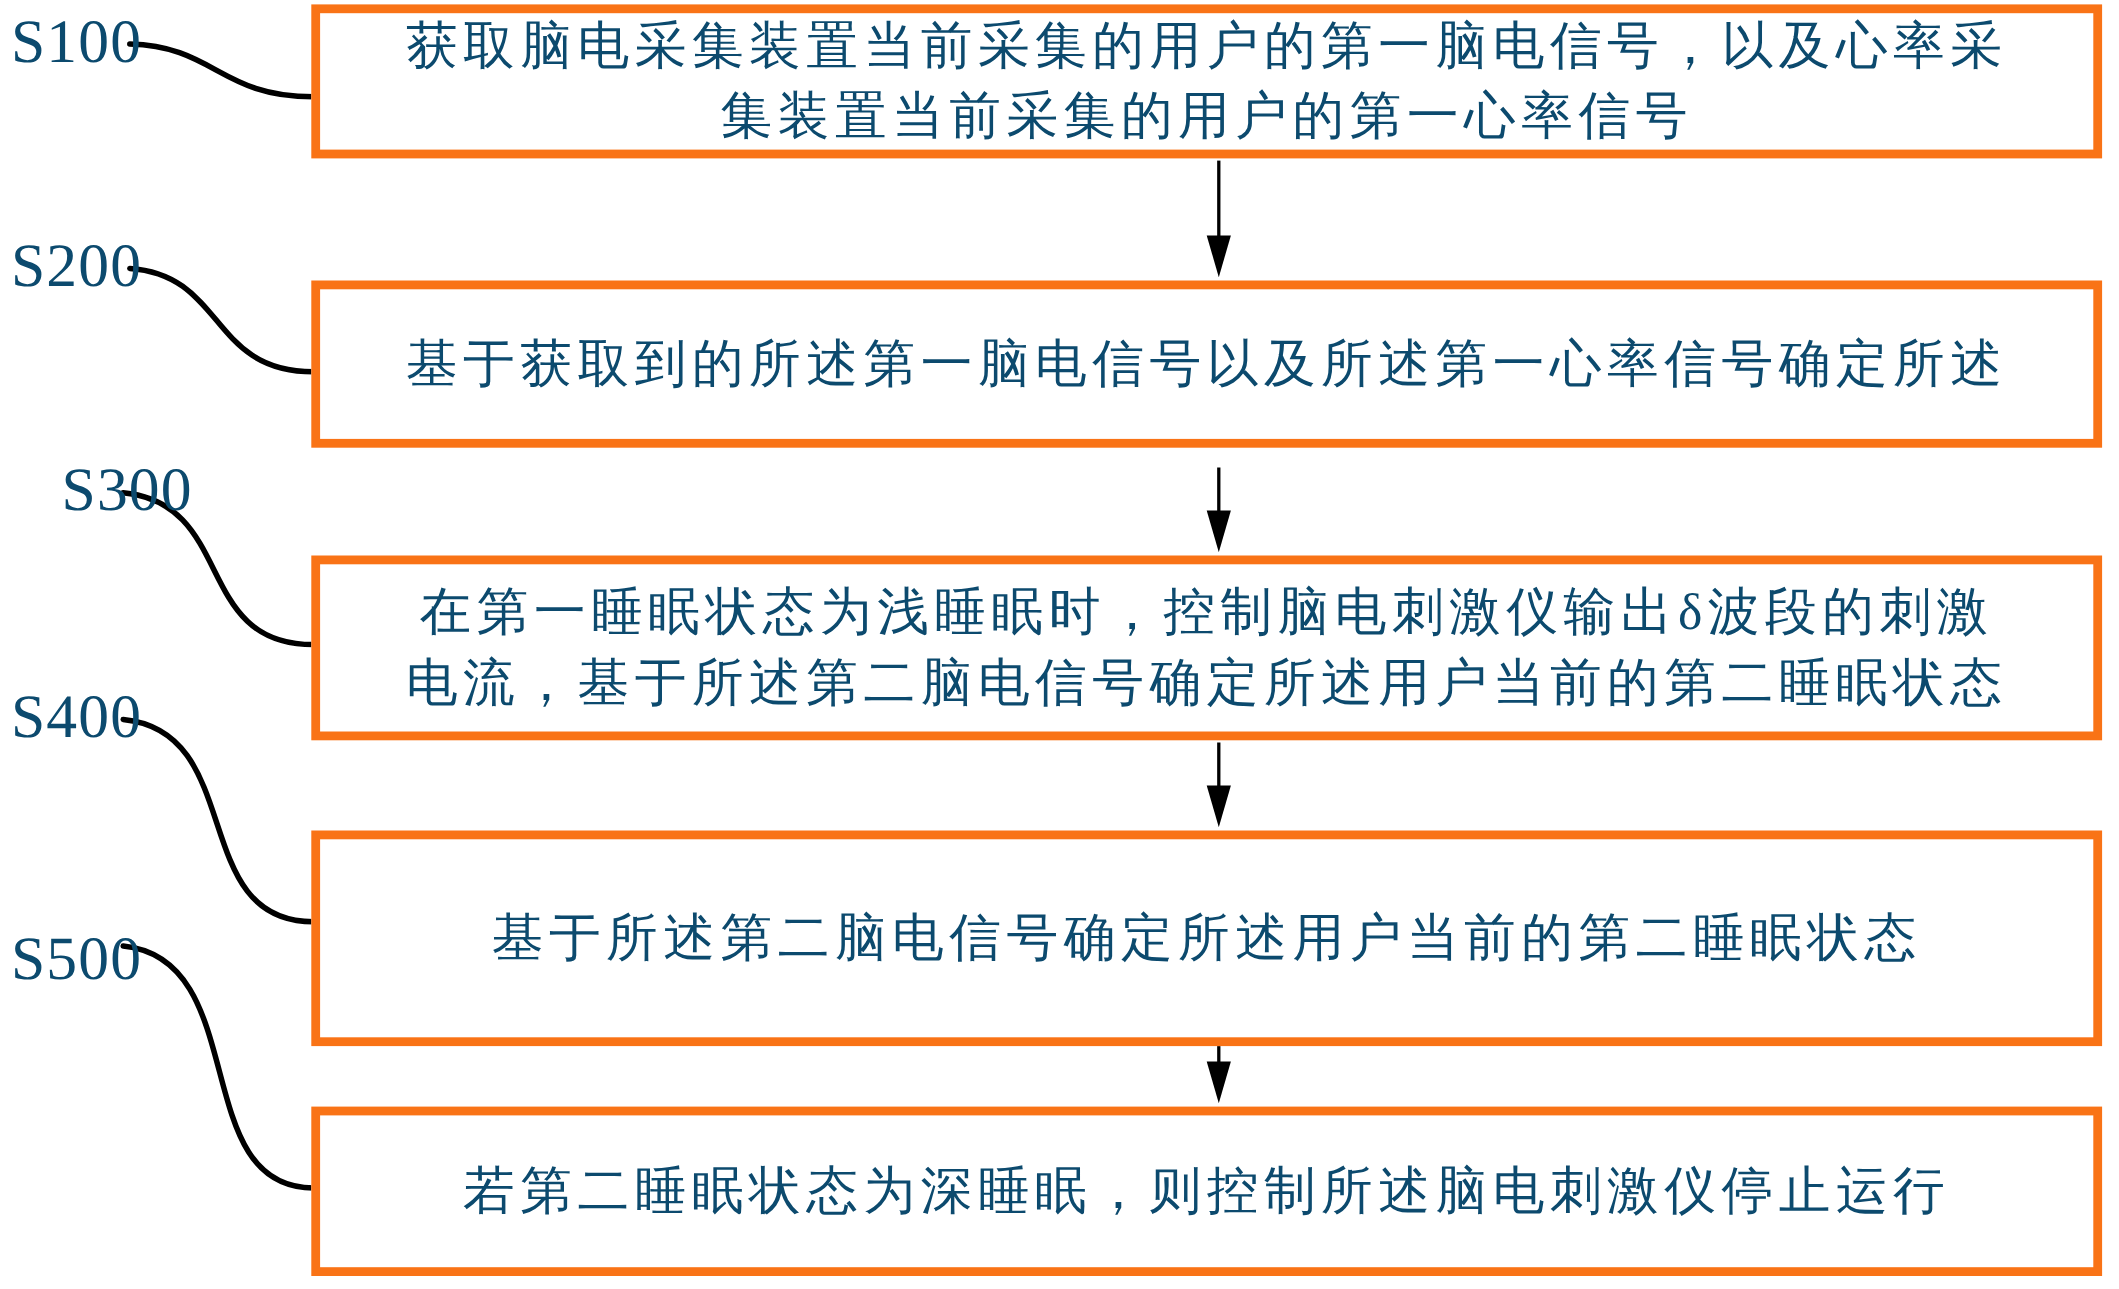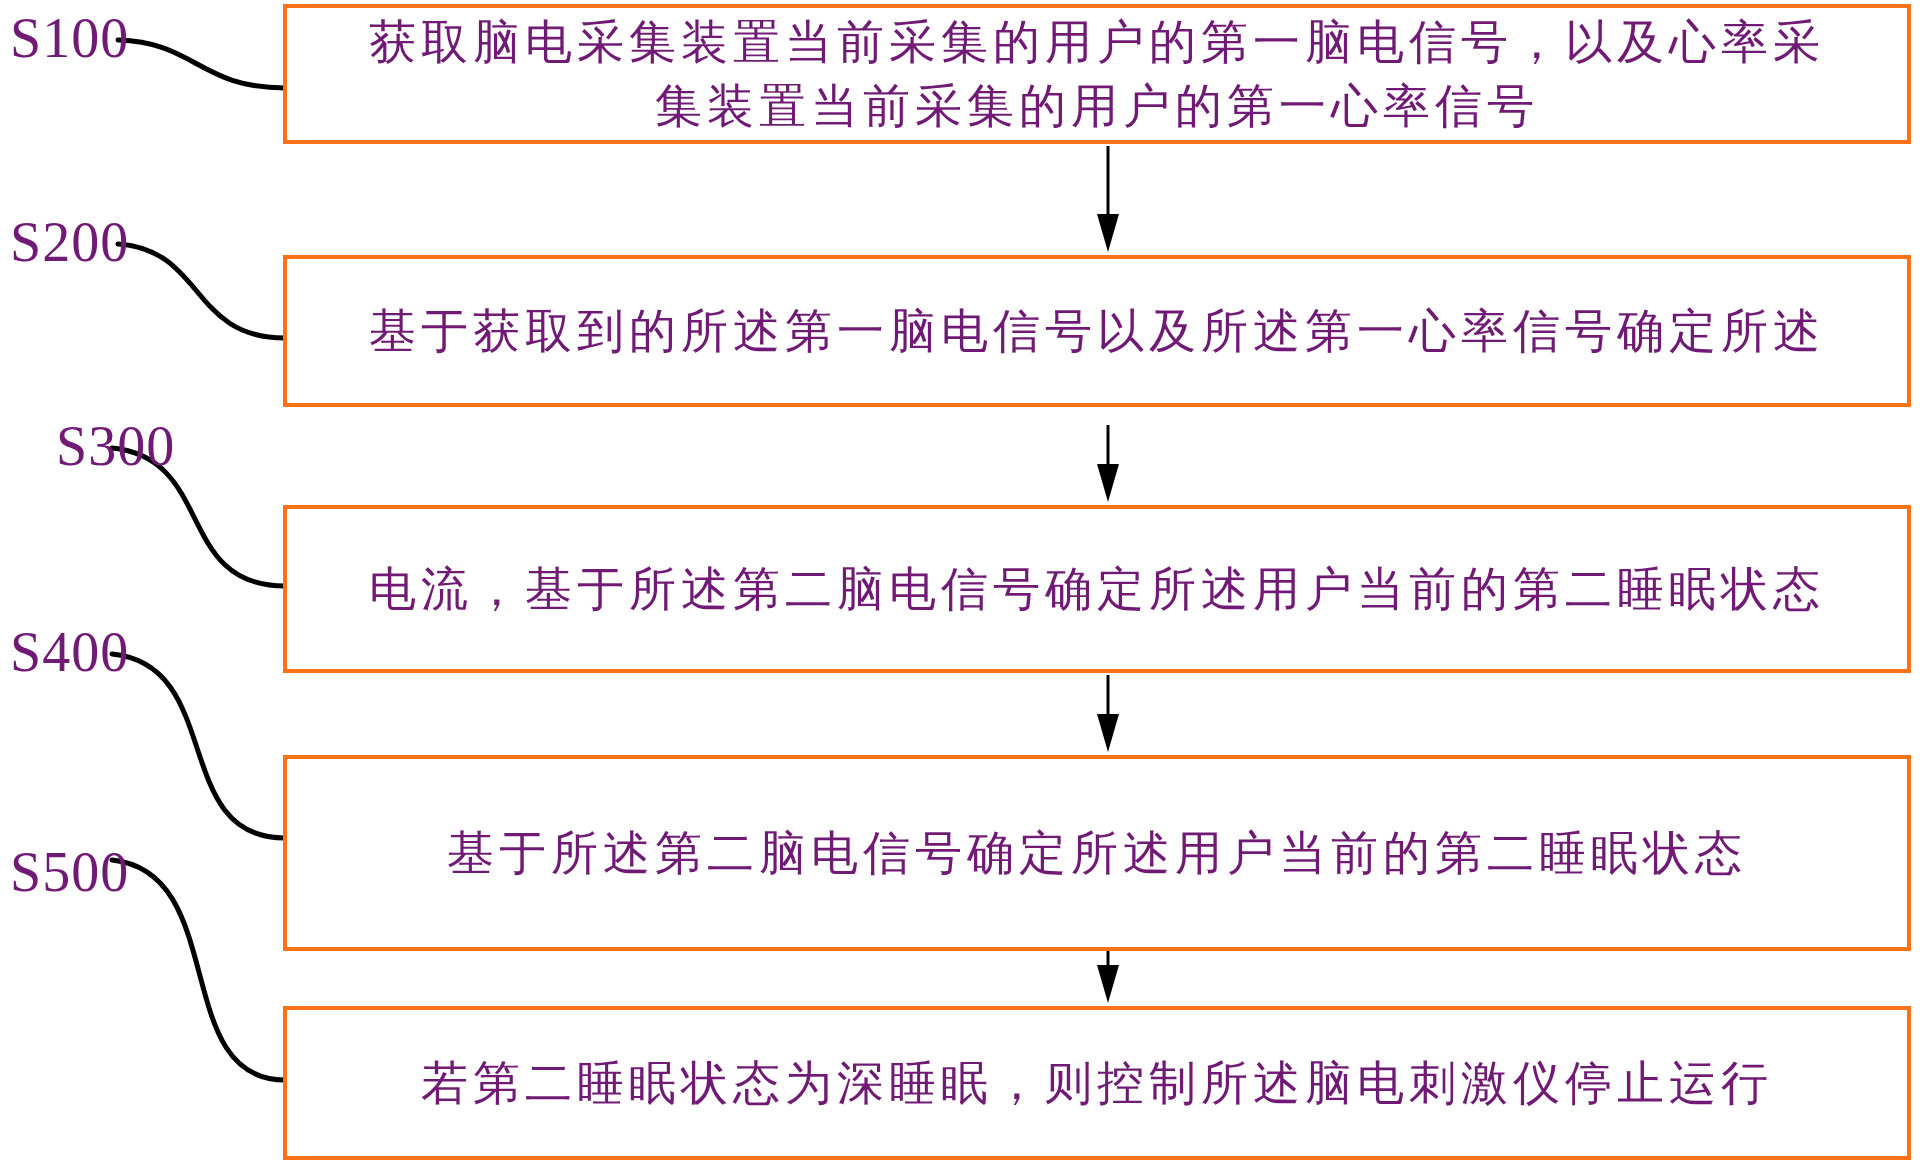--- a/index.html
+++ b/index.html
@@ -6,35 +6,35 @@
     margin: 0;
     padding: 0;
     background: #ffffff;
   }
   .canvas {
     position: relative;
     width: 1926px;
     height: 1172px;
     background: #ffffff;
     font-family: "Liberation Serif", "DejaVu Serif", serif;
-    color: #701a75;
+    color: #0c4a6e;
     overflow: hidden;
   }
   .connector-layer {
     position: absolute;
     left: 0; top: 0;
     width: 1926px;
     height: 1172px;
   }
   .flow-box {
     position: absolute;
     left: 283px;
     width: 1628px;
     box-sizing: border-box;
-    border: 4px solid #f97316;
+    border: 8px solid #f97316;
     background: #ffffff;
     display: flex;
     flex-direction: column;
     align-items: center;
     justify-content: center;
   }
   .flow-box .line {
     display: block;
     font-size: 47px;
     line-height: 64px;
@@ -100,20 +100,21 @@
   <div class="flow-box" id="box-s100">
     <span class="line">获取脑电采集装置当前采集的用户的第一脑电信号，以及心率采</span>
     <span class="line">集装置当前采集的用户的第一心率信号</span>
   </div>
 
   <div class="flow-box" id="box-s200">
     <span class="line">基于获取到的所述第一脑电信号以及所述第一心率信号确定所述</span>
   </div>
 
   <div class="flow-box" id="box-s300">
+    <span class="line">在第一睡眠状态为浅睡眠时，控制脑电刺激仪输出δ波段的刺激</span>
     <span class="line">电流，基于所述第二脑电信号确定所述用户当前的第二睡眠状态</span>
   </div>
 
   <div class="flow-box" id="box-s400">
     <span class="line">基于所述第二脑电信号确定所述用户当前的第二睡眠状态</span>
     <span class="line"></span>
   </div>
 
   <div class="flow-box" id="box-s500">
     <span class="line">若第二睡眠状态为深睡眠，则控制所述脑电刺激仪停止运行</span>

